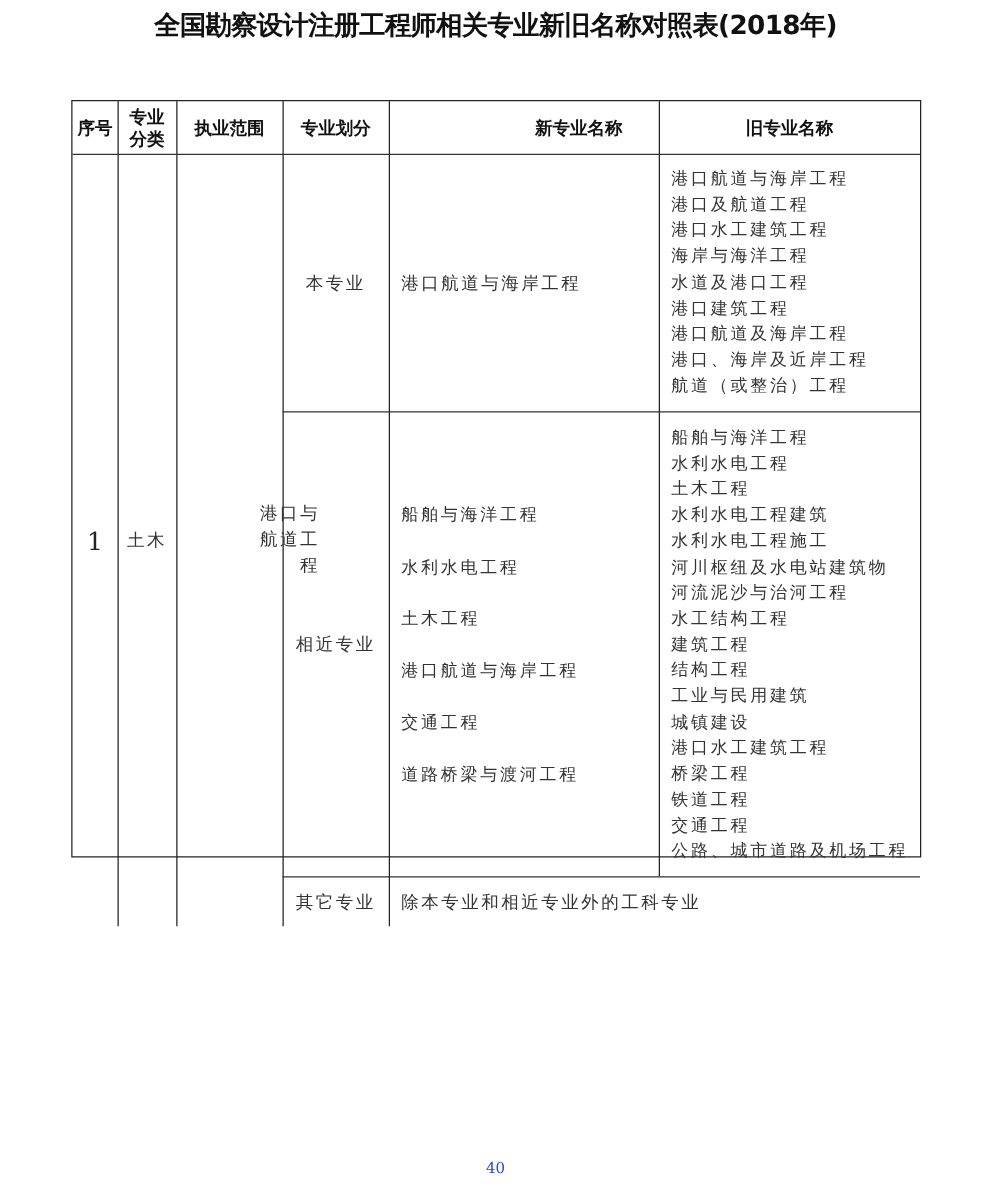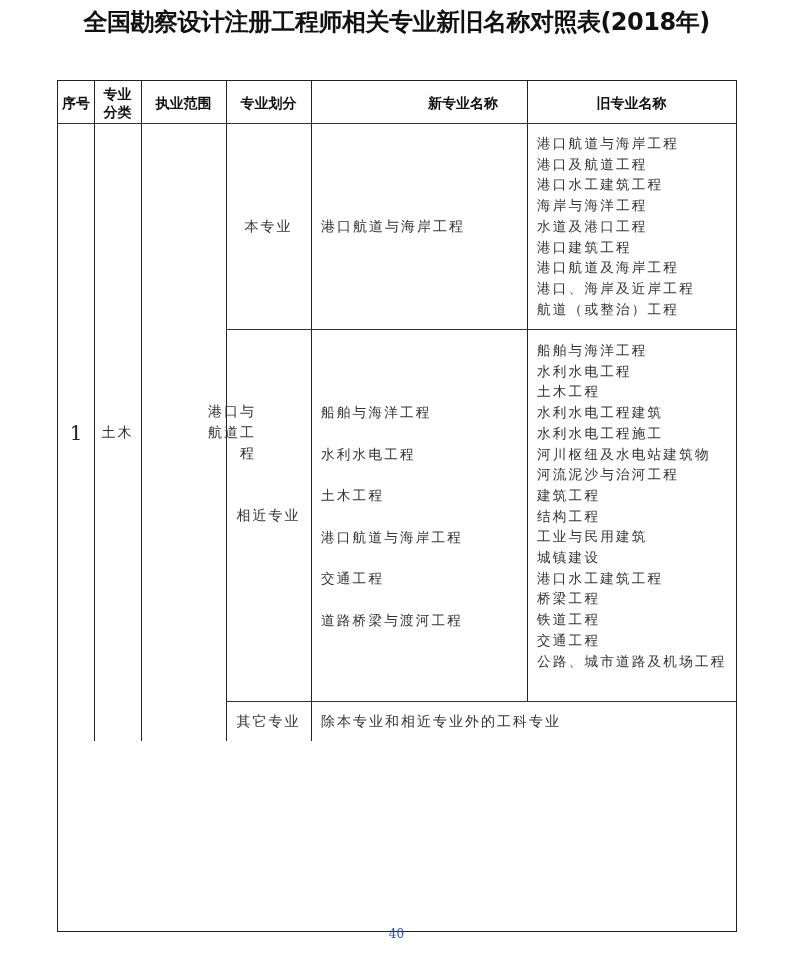--- a/index.html
+++ b/index.html
@@ -1,21 +1,21 @@
 <!DOCTYPE html>
 <html><head>
   <meta charset="utf-8">
   <style>
     html, body { margin: 0; padding: 0; background: #ffffff; }
     body { width: 793px; height: 957px; position: relative; overflow: hidden;
            font-family: "DejaVu Serif", "Liberation Serif", serif; color: #222; }
     .title { position: absolute; top: 6px; left: 0; width: 793px; text-align: center;
              font-family: "DejaVu Sans", "Liberation Sans", sans-serif; font-weight: bold;
-             font-size: 24px; letter-spacing: -0.5px; color: #111; }
-    .tbl { position: absolute; left: 57px; top: 80px; width: 680px; height: 852px;
+             font-size: 21px; letter-spacing: -0.5px; color: #111; }
+    .tbl { position: absolute; left: 57px; top: 80px; width: 680px; height: 606px;
            border: 1.5px solid #222; box-sizing: border-box; }
     .vl { position: absolute; top: 0; width: 0; border-left: 1.3px solid #222; }
     .hl { position: absolute; height: 0; border-top: 1.3px solid #333; }
     .hdr { position: absolute; top: 0; height: 43px; display: flex; align-items: center;
            justify-content: center; text-align: center; font-family: "DejaVu Sans", "Liberation Sans", sans-serif;
            font-weight: bold; font-size: 14px; line-height: 18px; color: #111; }
     .cell { position: absolute; display: flex; align-items: center; justify-content: center;
             text-align: right; font-size: 14px; color: #333; letter-spacing: 2px; }
     .list { position: absolute; font-size: 13.6px; line-height: 20.7px; color: #333; letter-spacing: 2.2px; }
     .newlist { position: absolute; font-size: 13.6px; line-height: 41.5px; color: #333; letter-spacing: 2.2px; }
@@ -74,20 +74,21 @@
     <div>道路桥梁与渡河工程</div>
   </div>
   <div class="list" style="left:479px;top:259px;">
     <div>船舶与海洋工程</div>
     <div>水利水电工程</div>
     <div>土木工程</div>
     <div>水利水电工程建筑</div>
     <div>水利水电工程施工</div>
     <div>河川枢纽及水电站建筑物</div>
     <div>河流泥沙与治河工程</div>
+    <div>水工结构工程</div>
     <div>建筑工程</div>
     <div>结构工程</div>
     <div>工业与民用建筑</div>
     <div>城镇建设</div>
     <div>港口水工建筑工程</div>
     <div>桥梁工程</div>
     <div>铁道工程</div>
     <div>交通工程</div>
     <div>公路、城市道路及机场工程</div>
   </div>

